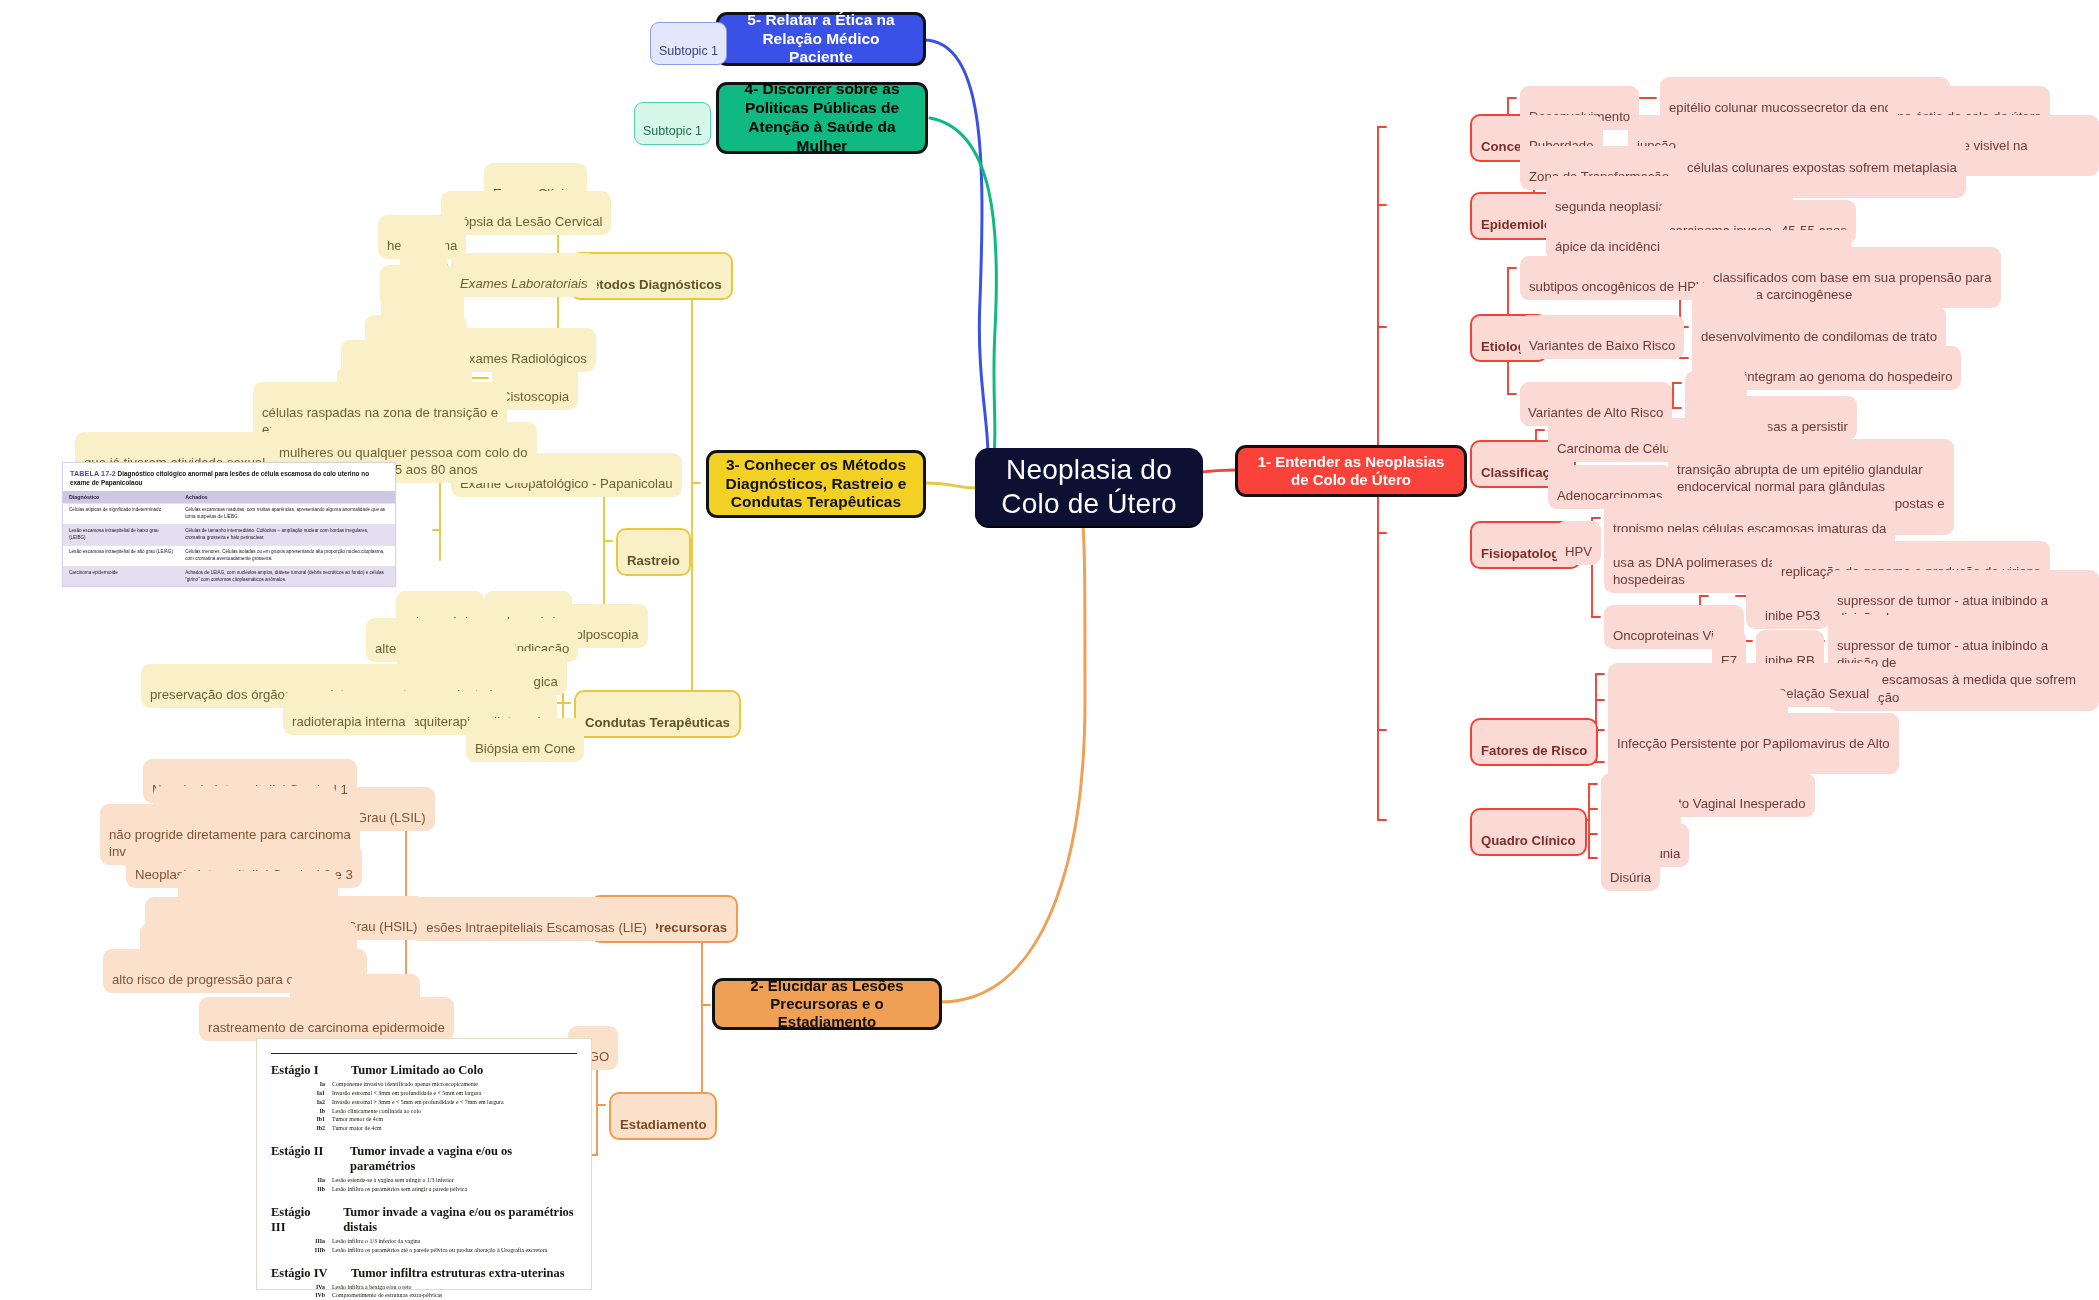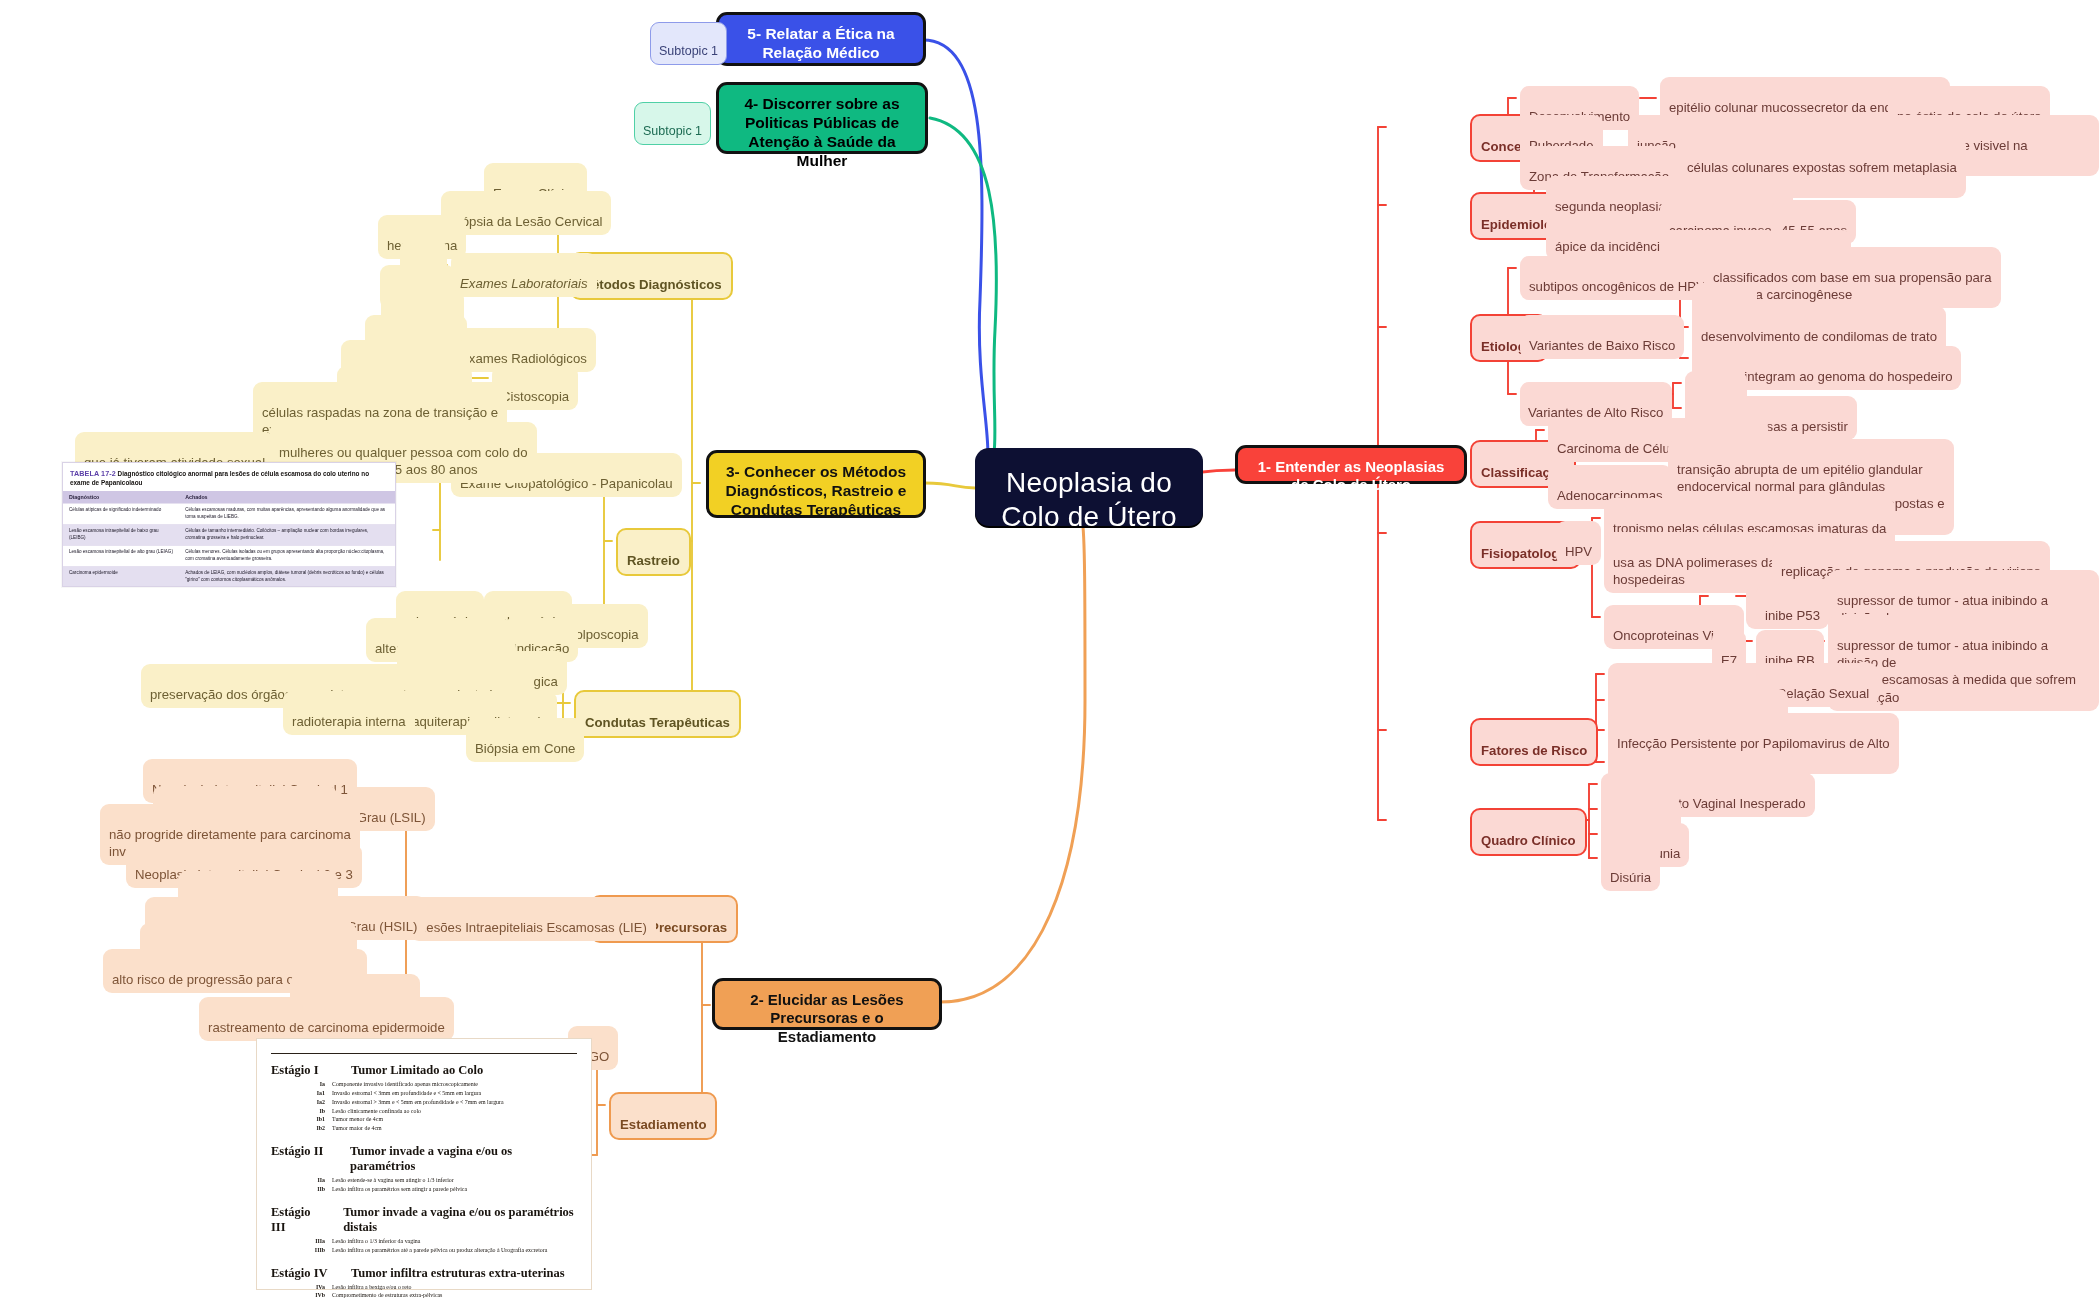--- a/index.html
+++ b/index.html
@@ -4,21 +4,21 @@
 <style>
   * { box-sizing: border-box; }
   html, body { margin:0; padding:0; background:#ffffff; }
   body {
     width:2099px; height:1300px; position:relative; overflow:hidden;
     font-family:"Liberation Sans", sans-serif;
   }
   #canvas { position:absolute; inset:0; }
   svg.edges { position:absolute; left:0; top:0; width:2099px; height:1300px; pointer-events:none; }
 
-  .node { position:absolute; display:flex; }
+  .node { position:absolute; display:flex; align-items:center; }
   .node > span { display:block; }
 
   
   .root {
     background:#0d1033; color:#ffffff; border-radius:14px;
     font-size:28px; font-weight:400; letter-spacing:.2px;
     text-align:center; line-height:1.22;
     padding:18px 26px; box-shadow:0 2px 0 #000;
     justify-content:center;
   }
@@ -318,21 +318,21 @@
 <div class="pill f-grn" style="position:absolute; left:634px; top:102px;">
   <span>Subtopic 1</span>
 </div>
 
 <div class="node topic yellow" style="left:706px; top:450px; width:220px; height:68px;">
   <span>3- Conhecer os Métodos
 Diagnósticos, Rastreio e Condutas
 Terapêuticas</span>
 </div>
 
-<div class="node topic red" style="left:1235px; top:445px; width:232px; height:39px;">
+<div class="node topic red" style="left:1235px; top:445px; width:232px; height:52px;">
   <span>1- Entender as Neoplasias de Colo
 de Útero</span>
 </div>
 
 <div class="node topic orange" style="left:712px; top:978px; width:230px; height:52px;">
   <span>2- Elucidar as Lesões Precursoras
 e o Estadiamento</span>
 </div>
 
 <div class="pill f-yel key" style="position:absolute; left:570px; top:252px;">

